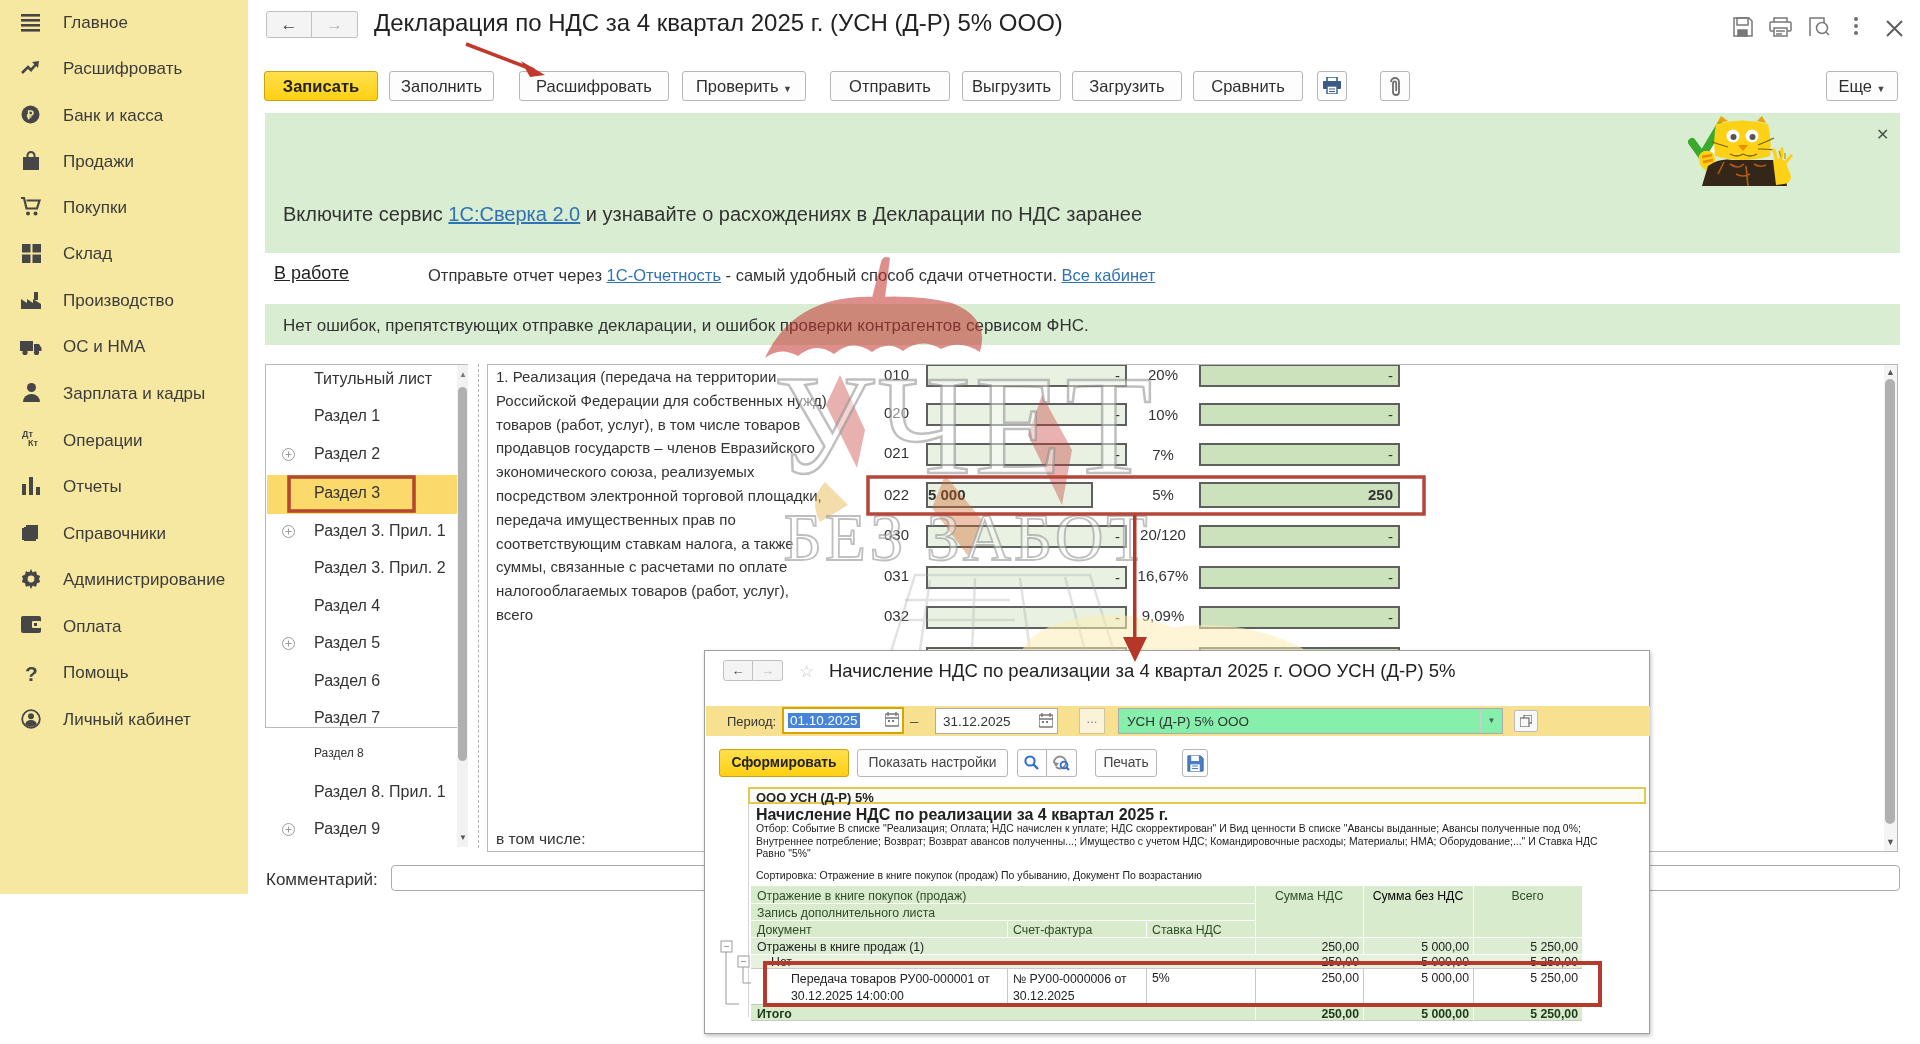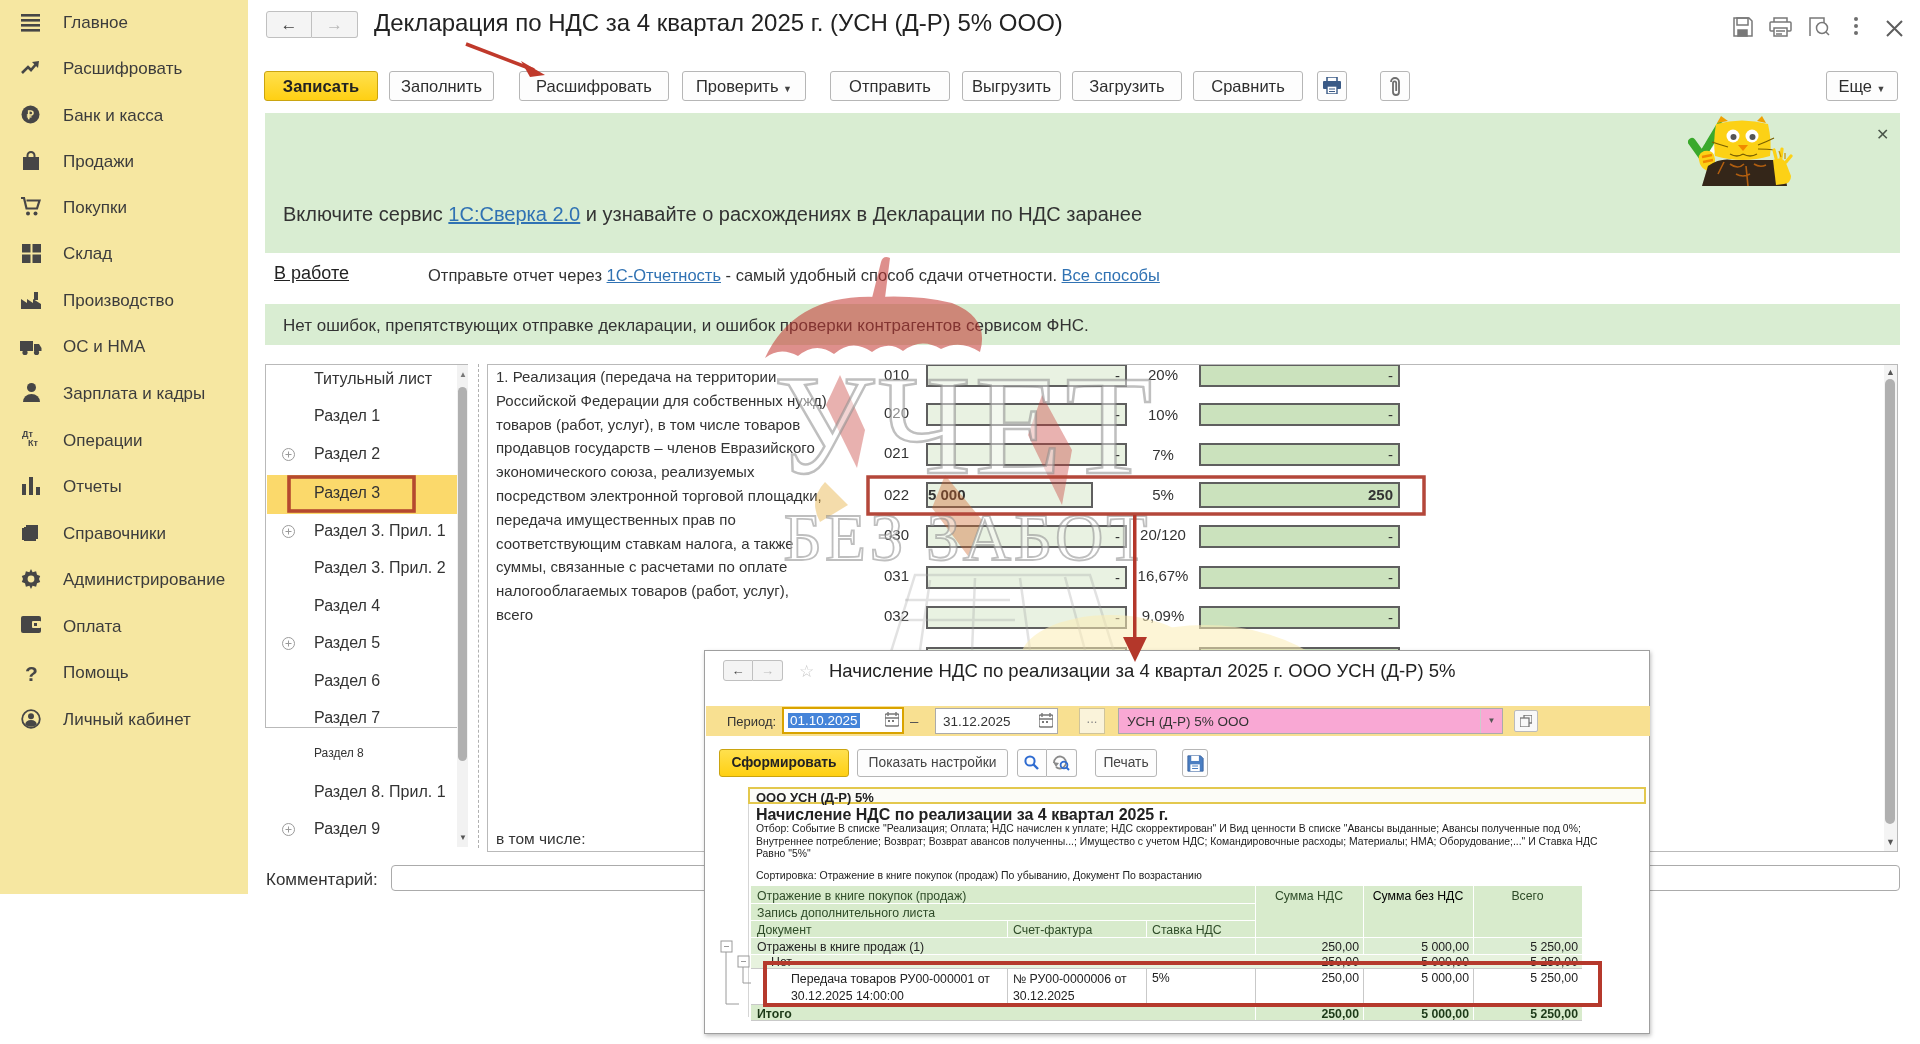--- a/index.html
+++ b/index.html
@@ -181,21 +181,21 @@
 <path d="M14 41 L24 39 M15 46 L25 44" stroke="#ef8900" stroke-width="2.4"></path>
 <path d="M20 50 Q32 42 44 44 L86 44 Q94 46 96 52 L99 70 L14 70 Z" fill="#33241733"></path>
 <path d="M20 50 Q32 42 44 44 L86 44 Q94 46 96 52 L99 70 L14 70 Z" fill="#342619"></path>
 <path d="M85 44 Q94 40 98 47 L103 60 Q103 67 96 68 L88 69 Z" fill="#fcd116"></path>
 <path d="M88 42 L86 34 M93 42 L94 33 M98 46 L103 40" stroke="#fcd116" stroke-width="3.2" stroke-linecap="round"></path>
 <path d="M91 35 L93 41 M97 37 L97 43" stroke="#c79000" stroke-width="1.2"></path>
 <path d="M42 48 Q50 54 56 48 M58 50 L60 70 M36 46 L30 58 M66 48 Q72 52 78 49 M48 58 Q55 62 62 58" stroke="#b05e10" stroke-width="1.6" fill="none"></path>
 </svg>
 
 <div class="abs" style="left:274px;top:263px;font-size:18px;color:#222;text-decoration:underline">В работе</div>
-<div class="abs" style="left:428px;top:266px;font-size:16.5px;color:#333">Отправьте отчет через <span class="lnk">1С-Отчетность</span> - самый удобный способ сдачи отчетности. <span class="lnk">Все способы</span></div>
+<div class="abs" style="left:428px;top:266px;font-size:16.5px;color:#333">Отправьте отчет через <span class="lnk">1С-Отчетность</span> - самый удобный способ сдачи отчетности. <span class="lnk">Все кабинет</span></div>
 
 <div class="abs" style="left:265px;top:304px;width:1635px;height:41px;background:#d9edd2">
   <div class="abs" style="left:18px;top:12px;font-size:17px;color:#333">Нет ошибок, препятствующих отправке декларации, и ошибок проверки контрагентов сервисом ФНС.</div>
 </div>
 
 <div class="abs" style="left:265px;top:364px;width:203px;height:364px;border:1px solid #b9b9b9;background:#fff" id="navpanel">
   <div class="abs" style="left:1px;top:110px;width:190px;height:39px;background:#fbd96b"></div>
   <div class="abs" style="left:48px;top:5px;font-size:16px;color:#333">Титульный лист</div>
   <div class="abs" style="left:48px;top:42px;font-size:16px;color:#333">Раздел 1</div>
   <div class="abs" style="left:48px;top:80px;font-size:16px;color:#333">Раздел 2</div>
@@ -342,21 +342,21 @@
   <div class="abs" style="left:230px;top:57px;width:123px;height:26px;background:#fff;border:1px solid #ababab">
     <span style="position:absolute;left:7px;top:5px;font-size:13.5px;color:#333">31.12.2025</span>
     <span style="position:absolute;right:4px;top:4px"><svg width="14" height="15" viewBox="0 0 14 15">
           <rect x="0" y="2" width="14" height="12" rx="1.5" fill="none" stroke="#777" stroke-width="1.4"></rect>
           <path d="M3 0 V4 M11 0 V4 M0 6 H14" stroke="#777" stroke-width="1.4"></path>
           <rect x="3" y="8" width="2" height="2" fill="#777"></rect>
           <rect x="7" y="8" width="2" height="2" fill="#777"></rect>
         </svg></span>
   </div>
   <div class="abs" style="left:374px;top:57px;width:26px;height:26px;background:#faf3da;border:1px solid #cfc49b;text-align:center;line-height:20px;color:#888;font-size:13px">...</div>
-  <div class="abs" style="left:413px;top:57px;width:385px;height:26px;background:#f9a8d4;border:1px solid #ababab">
+  <div class="abs" style="left:413px;top:57px;width:385px;height:26px;background:#86efac;border:1px solid #ababab">
     <span style="position:absolute;left:8px;top:5px;font-size:13.5px;color:#333">УСН (Д-Р) 5% ООО</span>
     <span style="position:absolute;right:0;top:0;width:22px;height:24px;border-left:1px solid #ccc;text-align:center;line-height:24px;font-size:8px;color:#555">▼</span>
   </div>
   <div class="abs" style="left:809px;top:59px;width:24px;height:22px;background:#f8f8f8;border:1px solid #bbb;border-radius:2px;text-align:center"><svg width="12" height="12" viewBox="0 0 12 12" style="margin-top:4px">
         <rect x="0" y="3" width="9" height="9" fill="none" stroke="#777" stroke-width="1.3"></rect>
         <path d="M4 3 V0 H12 V8 H9" fill="none" stroke="#777" stroke-width="1.3"></path>
       </svg></div>
 
   <div class="abs" style="left:14px;top:98px;width:130px;height:28px;background:linear-gradient(#ffe04e,#ffd013);border:1px solid #caa410;border-radius:3px;font-weight:bold;font-size:13.8px;color:#222;text-align:center;line-height:26px">Сформировать</div>
   <div class="abs" style="left:152px;top:98px;width:151px;height:28px;background:#fdfdfd;border:1px solid #b6b6b6;border-radius:3px;font-size:13.8px;color:#444;text-align:center;line-height:26px">Показать настройки</div>

